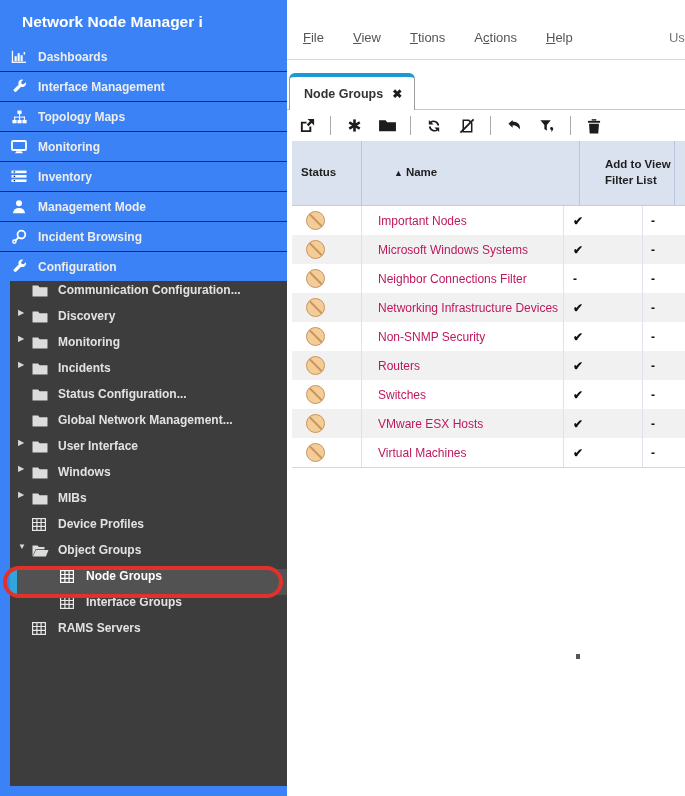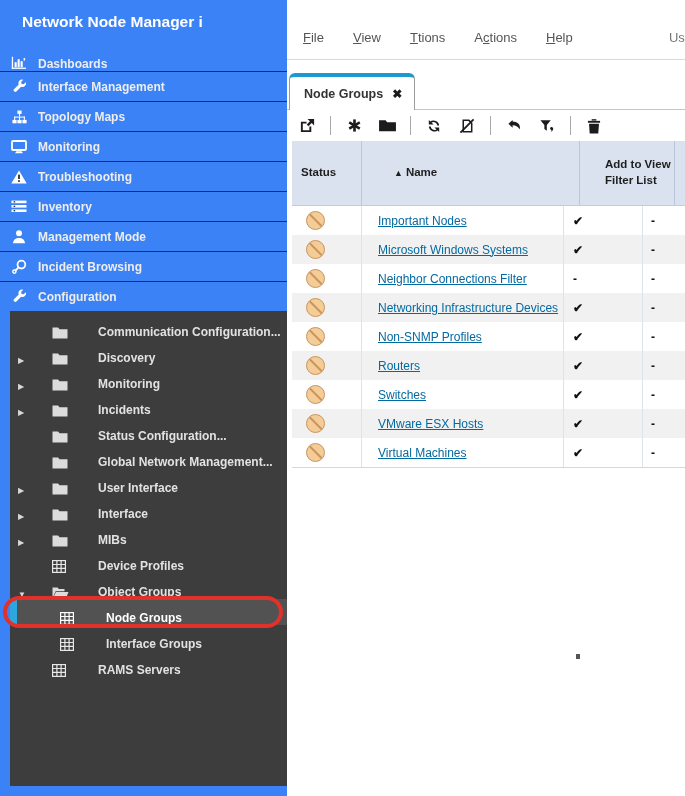--- a/index.html
+++ b/index.html
@@ -5,27 +5,27 @@
   html,body{margin:0;padding:0;background:#fff;}
   .app{position:relative;width:685px;height:796px;overflow:hidden;background:#fff;
        font-family:"Liberation Sans",sans-serif;-webkit-font-smoothing:antialiased;}
 
   
   .sidebar{position:absolute;left:0;top:0;width:287px;height:796px;background:#3b82f6;
            display:flex;flex-direction:column;}
   .sidebar-title{color:#fff;font-weight:bold;font-size:15.5px;padding:13px 6px 11px 22px;}
   .nav-item{display:flex;align-items:center;height:29px;padding-left:10px;
             border-top:1px solid #2d2d2d;cursor:pointer;}
-  .nav-item:first-child{border-top:none;align-items:flex-end;}
+  .nav-item:first-child{border-top:none;}
   .nico{width:18px;height:16px;margin-right:10px;display:flex;align-items:center;
         justify-content:center;flex:none;}
   .nlabel{color:#ededed;font-weight:bold;font-size:12px;white-space:nowrap;}
   .config-panel{flex:1;margin:0 0 10px 10px;background:#3d3d3d;padding-top:2px;}
-  .sub-item{display:flex;align-items:flex-end;height:26px;padding-left:8px;cursor:pointer;
-            position:relative;gap:20px;}
+  .sub-item{display:flex;align-items:flex-start;height:26px;padding-left:8px;cursor:pointer;
+            position:relative;}
   .expander{width:14px;font-size:8px;color:#d8d8d8;flex:none;line-height:1;}
   .fico{width:17px;height:14px;margin-right:9px;flex:none;display:flex;align-items:center;}
   .slabel{color:#e2e2e2;font-size:12px;font-weight:600;white-space:nowrap;}
   .sub-item.nested{padding-left:50px;}
   .sub-item.selected{background:#525252;}
   .sub-item.selected::before{content:"";position:absolute;left:0;top:0;bottom:0;width:7px;
             background:#2da7dd;}
   .sub-item.selected .slabel{color:#fff;}
   .annotation{position:absolute;left:-7px;right:4px;top:-3px;bottom:-3px;
             border:4px solid #e0312a;border-radius:17px;pointer-events:none;z-index:5;}
@@ -66,21 +66,21 @@
   .c-name{width:202px;padding-left:16px;}
   .c-add{width:79px;padding-left:9px;}
   .c-calc{width:70px;padding-left:8px;}
   .ghead .c-calc{border-right:none;}
   .sort{font-size:9px;margin-right:3px;}
   .grow{display:flex;height:29px;background:#fff;cursor:pointer;}
   .grow.alt{background:#f1f1f1;}
   .grow:last-child{border-bottom:1px solid #cfd8e6;}
   .grow .gc{border-right:1px solid #dde2ec;}
   .grow .c-calc{border-right:none;}
-  .cellname{font-size:12px;color:#0369a1;white-space:nowrap;text-decoration:underline;}
+  .cellname{font-size:12px;color:#be185d;white-space:nowrap;}
   .cellcheck{font-size:12px;font-weight:bold;color:#111;}
   .status-icon{width:17px;height:17px;border-radius:50%;background:#f4cc97;
         border:1px solid #c9955c;position:relative;margin-left:5px;overflow:hidden;}
   .status-icon::after{content:"";position:absolute;left:-2px;top:7px;width:21px;height:2px;
         background:#c9955c;transform:rotate(45deg);}
 
   .speck{position:absolute;left:289px;top:638px;width:4px;height:5px;background:#555;}
 </style>
 </head>
 <body>
@@ -132,30 +132,20 @@
         <span class="nico">
             <svg width="16" height="14" viewBox="0 0 16 14">
               <rect x="1" y="1" width="14" height="9" rx="1" fill="none" stroke="#fff" stroke-width="1.8"></rect>
               <path d="M5.3 11.3h5.4l1.2 2H4.1z" fill="#fff"></path>
             </svg>
           </span>
         <span class="nlabel">Monitoring</span>
       </div>
       <div class="nav-item">
         <span class="nico">
-            <svg width="16" height="14" viewBox="0 0 16 14">
-              <path d="M8 .4 15.7 13.6H.3z" fill="#fff"></path>
-              <rect x="7.2" y="4.6" width="1.6" height="4.4" fill="#161616"></rect>
-              <rect x="7.2" y="10.2" width="1.6" height="1.7" fill="#161616"></rect>
-            </svg>
-          </span>
-        <span class="nlabel">Troubleshooting</span>
-      </div>
-      <div class="nav-item">
-        <span class="nico">
             <svg width="16" height="13" viewBox="0 0 16 13" fill="#fff">
               <rect x="0.5" y="0.6" width="15" height="2.6"></rect>
               <rect x="0.5" y="5" width="15" height="2.6"></rect>
               <rect x="0.5" y="9.4" width="15" height="2.6"></rect>
               <rect x="2.6" y="1.3" width="1.6" height="1.2" fill="#161616"></rect>
               <rect x="2.6" y="5.7" width="1.6" height="1.2" fill="#161616"></rect>
               <rect x="2.6" y="10.1" width="1.6" height="1.2" fill="#161616"></rect>
             </svg>
           </span>
         <span class="nlabel">Inventory</span>
@@ -253,21 +243,21 @@
           </span>
         <span class="slabel">User Interface</span>
       </div>
       <div class="sub-item">
         <span class="expander">▶</span>
         <span class="fico">
             <svg width="16" height="13" viewBox="0 0 16 13">
               <path d="M.5 1.5h5.6l1.4 1.7h8v9.3H.5z" fill="#dcdcdc"></path>
             </svg>
           </span>
-        <span class="slabel">Interface</span>
+        <span class="slabel">Windows</span>
       </div>
       <div class="sub-item">
         <span class="expander">▶</span>
         <span class="fico">
             <svg width="16" height="13" viewBox="0 0 16 13">
               <path d="M.5 1.5h5.6l1.4 1.7h8v9.3H.5z" fill="#dcdcdc"></path>
             </svg>
           </span>
         <span class="slabel">MIBs</span>
       </div>
@@ -444,21 +434,21 @@
             <span class="status-icon" title="No Status"></span>
           </div>
         <div class="gc c-name cellname">Networking Infrastructure Devices</div>
         <div class="gc c-add cellcheck">✔</div>
         <div class="gc c-calc cellcheck">-</div>
       </div>
       <div class="grow">
         <div class="gc c-status">
             <span class="status-icon" title="No Status"></span>
           </div>
-        <div class="gc c-name cellname">Non-SNMP Profiles</div>
+        <div class="gc c-name cellname">Non-SNMP Security</div>
         <div class="gc c-add cellcheck">✔</div>
         <div class="gc c-calc cellcheck">-</div>
       </div>
       <div class="grow alt">
         <div class="gc c-status">
             <span class="status-icon" title="No Status"></span>
           </div>
         <div class="gc c-name cellname">Routers</div>
         <div class="gc c-add cellcheck">✔</div>
         <div class="gc c-calc cellcheck">-</div>

